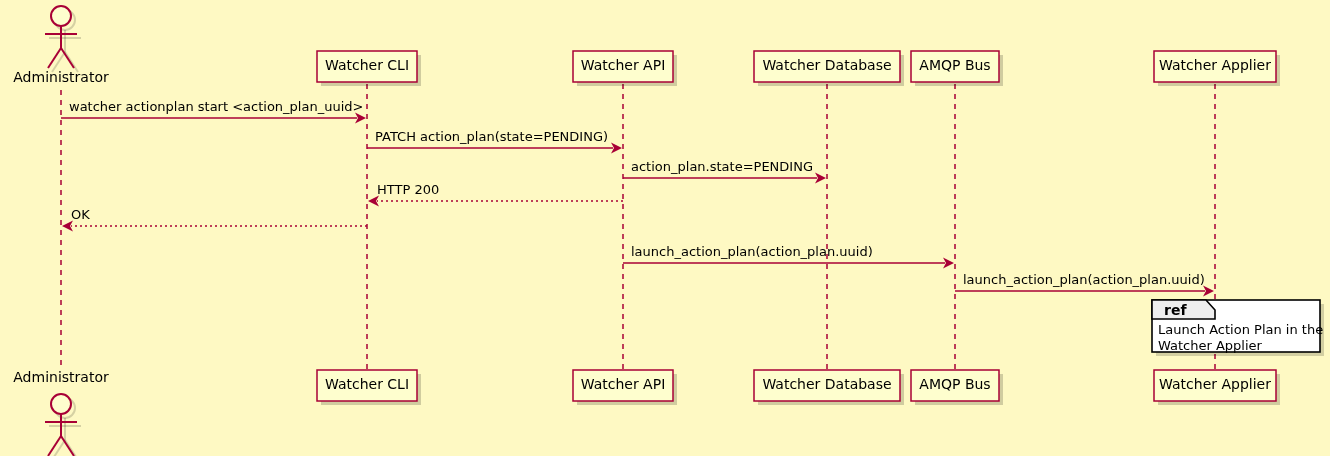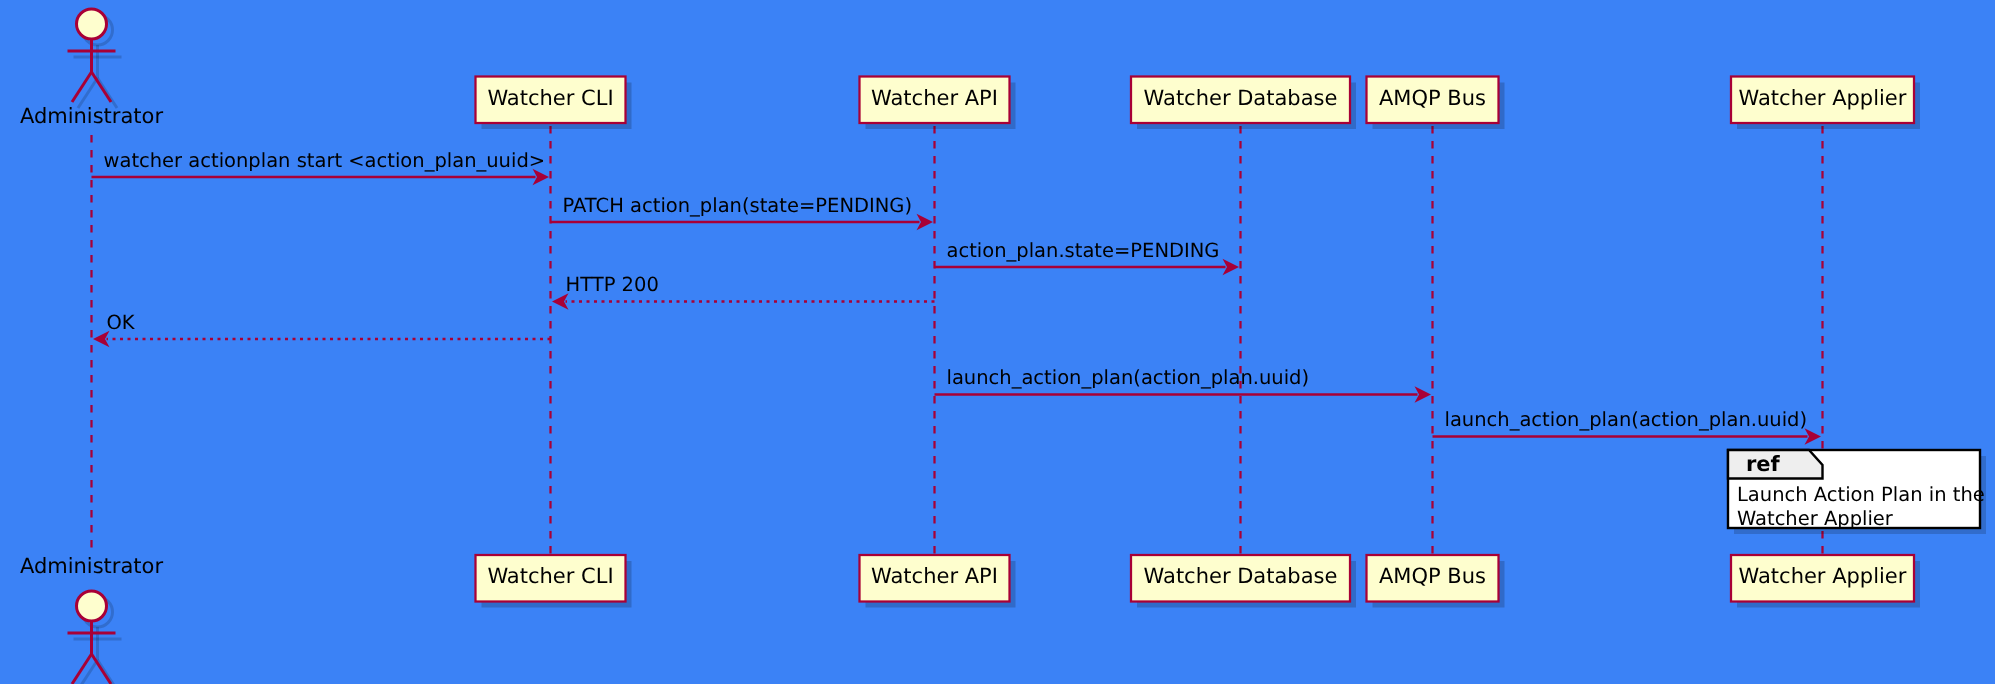--- a/index.html
+++ b/index.html
@@ -8,21 +8,21 @@
     background: #FFFFFF;
   }
   body {
     font-family: "DejaVu Sans", sans-serif;
   }
   #diagram-root {
     position: relative;
     width: 1330px;
     height: 456px;
     overflow: hidden;
-    background: #3b82f6;
+    background: #fef9c3;
   }
   #uml-svg {
     position: absolute;
     top: 0;
     left: 0;
     width: 1330px;
     height: 456px;
   }
   .lifeline {
     stroke: #A80036;

